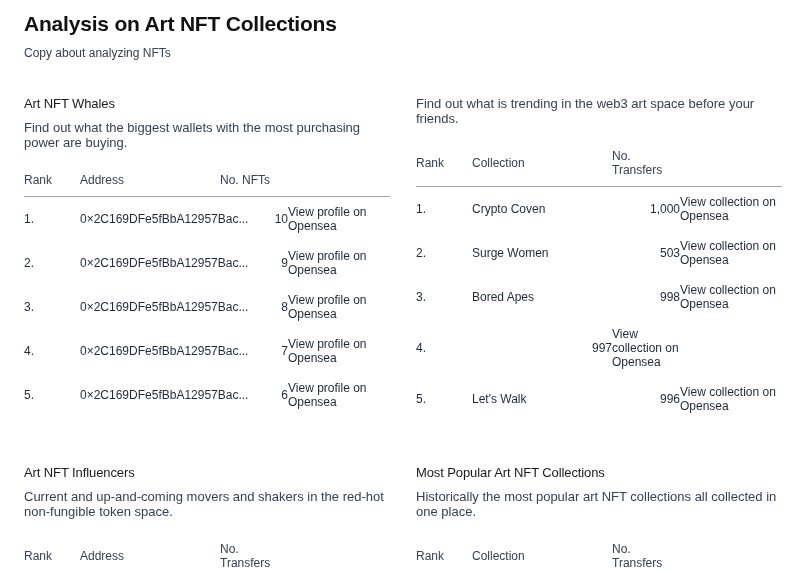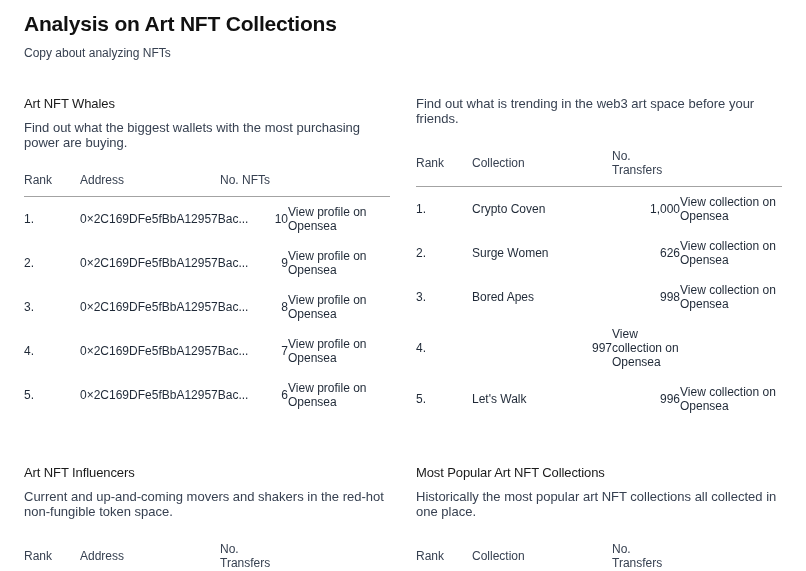--- a/index.html
+++ b/index.html
@@ -137,21 +137,21 @@
         <div>
             <div class="trow">
               <div class="cell rank">1.</div>
               <div class="cell name">Crypto Coven</div>
               <div class="cell value">1,000</div>
               <a class="cell link">View collection on Opensea</a>
             </div>
             <div class="trow">
               <div class="cell rank">2.</div>
               <div class="cell name">Surge Women</div>
-              <div class="cell value">626</div>
+              <div class="cell value">503</div>
               <a class="cell link">View collection on Opensea</a>
             </div>
             <div class="trow">
               <div class="cell rank">3.</div>
               <div class="cell name">Bored Apes</div>
               <div class="cell value">998</div>
               <a class="cell link">View collection on Opensea</a>
             </div>
             <div class="trow">
               <div class="cell rank">4.</div>

